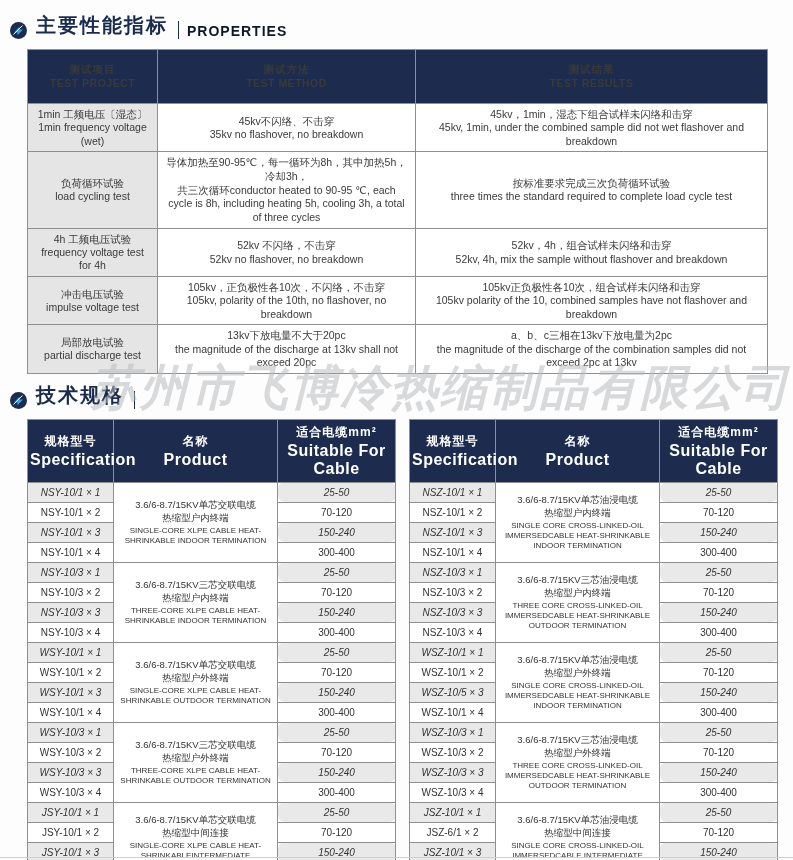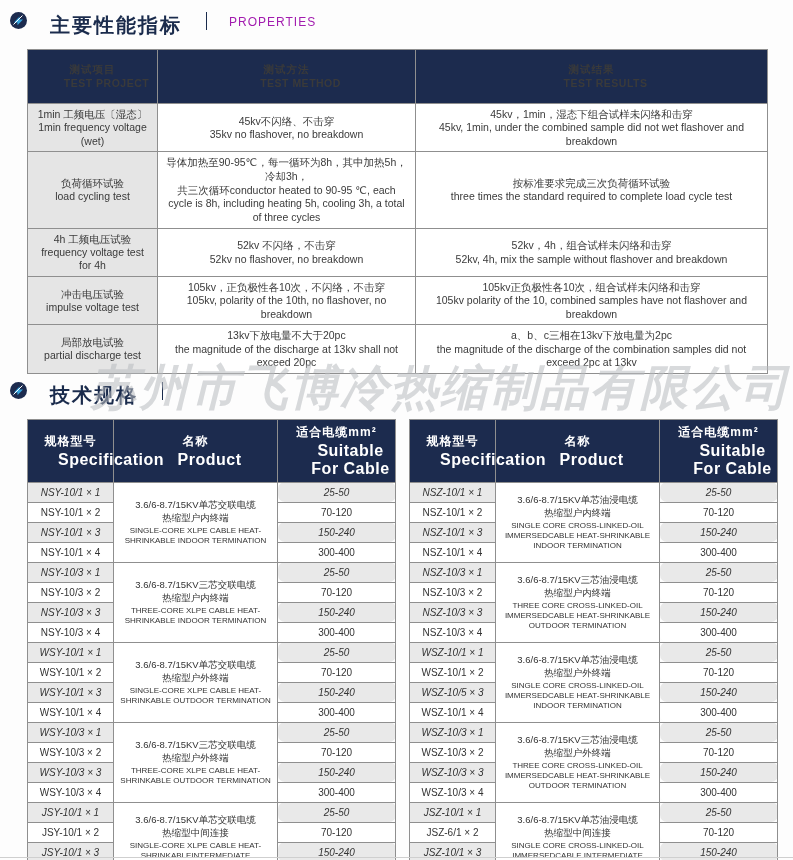--- a/index.html
+++ b/index.html
@@ -5,33 +5,33 @@
   * { box-sizing: border-box; }
   html,body { margin:0; padding:0; }
   body {
     width:793px; height:860px;
     background:#fdfdfd;
     font-family:"Liberation Sans","DejaVu Sans",sans-serif;
     position:relative; overflow:hidden;
     color:#333;
   }
   
-  .section-title { display:flex; align-items:flex-start; margin-left:10px;gap:14px; }
+  .section-title { display:flex; align-items:flex-end; margin-left:10px; }
   .sec1 { padding-top:12px; }
   .sec2 { margin-top:8px; }
   .title-icon { width:17px; height:17px; margin-right:9px; flex:0 0 auto; }
   .title-zh { font-size:20px; font-weight:bold; color:#1a2b4c; letter-spacing:2px; }
   .title-divider { width:1px; height:18px; background:#1a2b4c; margin:0 8px 0 10px; }
-  .title-en { font-size:12px; font-weight:normal; color:#a21caf; letter-spacing:1px; padding-top:3px; }
+  .title-en { font-size:14px; font-weight:bold; color:#0f172a; letter-spacing:1px; padding-top:3px; }
 
   table { border-collapse:collapse; table-layout:fixed; }
   th, td { border:1px solid #8f8f8f; text-align:center; vertical-align:middle; }
   th { background:#1c2b4e; color:#ffffff; }
   th .zh { font-size:12px; font-weight:bold; letter-spacing:1px; }
-  th .en { font-size:11px; font-weight:bold; letter-spacing:.5px; margin-top:1px;margin-left:28px; }
+  th .en { font-size:11px; font-weight:bold; letter-spacing:.5px; margin-top:1px; }
 
   
   .props-table { margin:10px 0 0 27px; width:740px; }
   .props-table th { padding:12px 2px; }
   .props-table td { padding:3px 8px; background:#ffffff; }
   .props-table td.c0 { background:#e5e5e5;margin-top:17px; }
   .props-table .zh { font-size:10.5px; line-height:1.35; color:#3a3a3a; }
   .props-table .en { font-size:10.5px; line-height:1.3; color:#3a3a3a; }
   .col-project { width:130px; }
   .col-method  { width:258px; }

